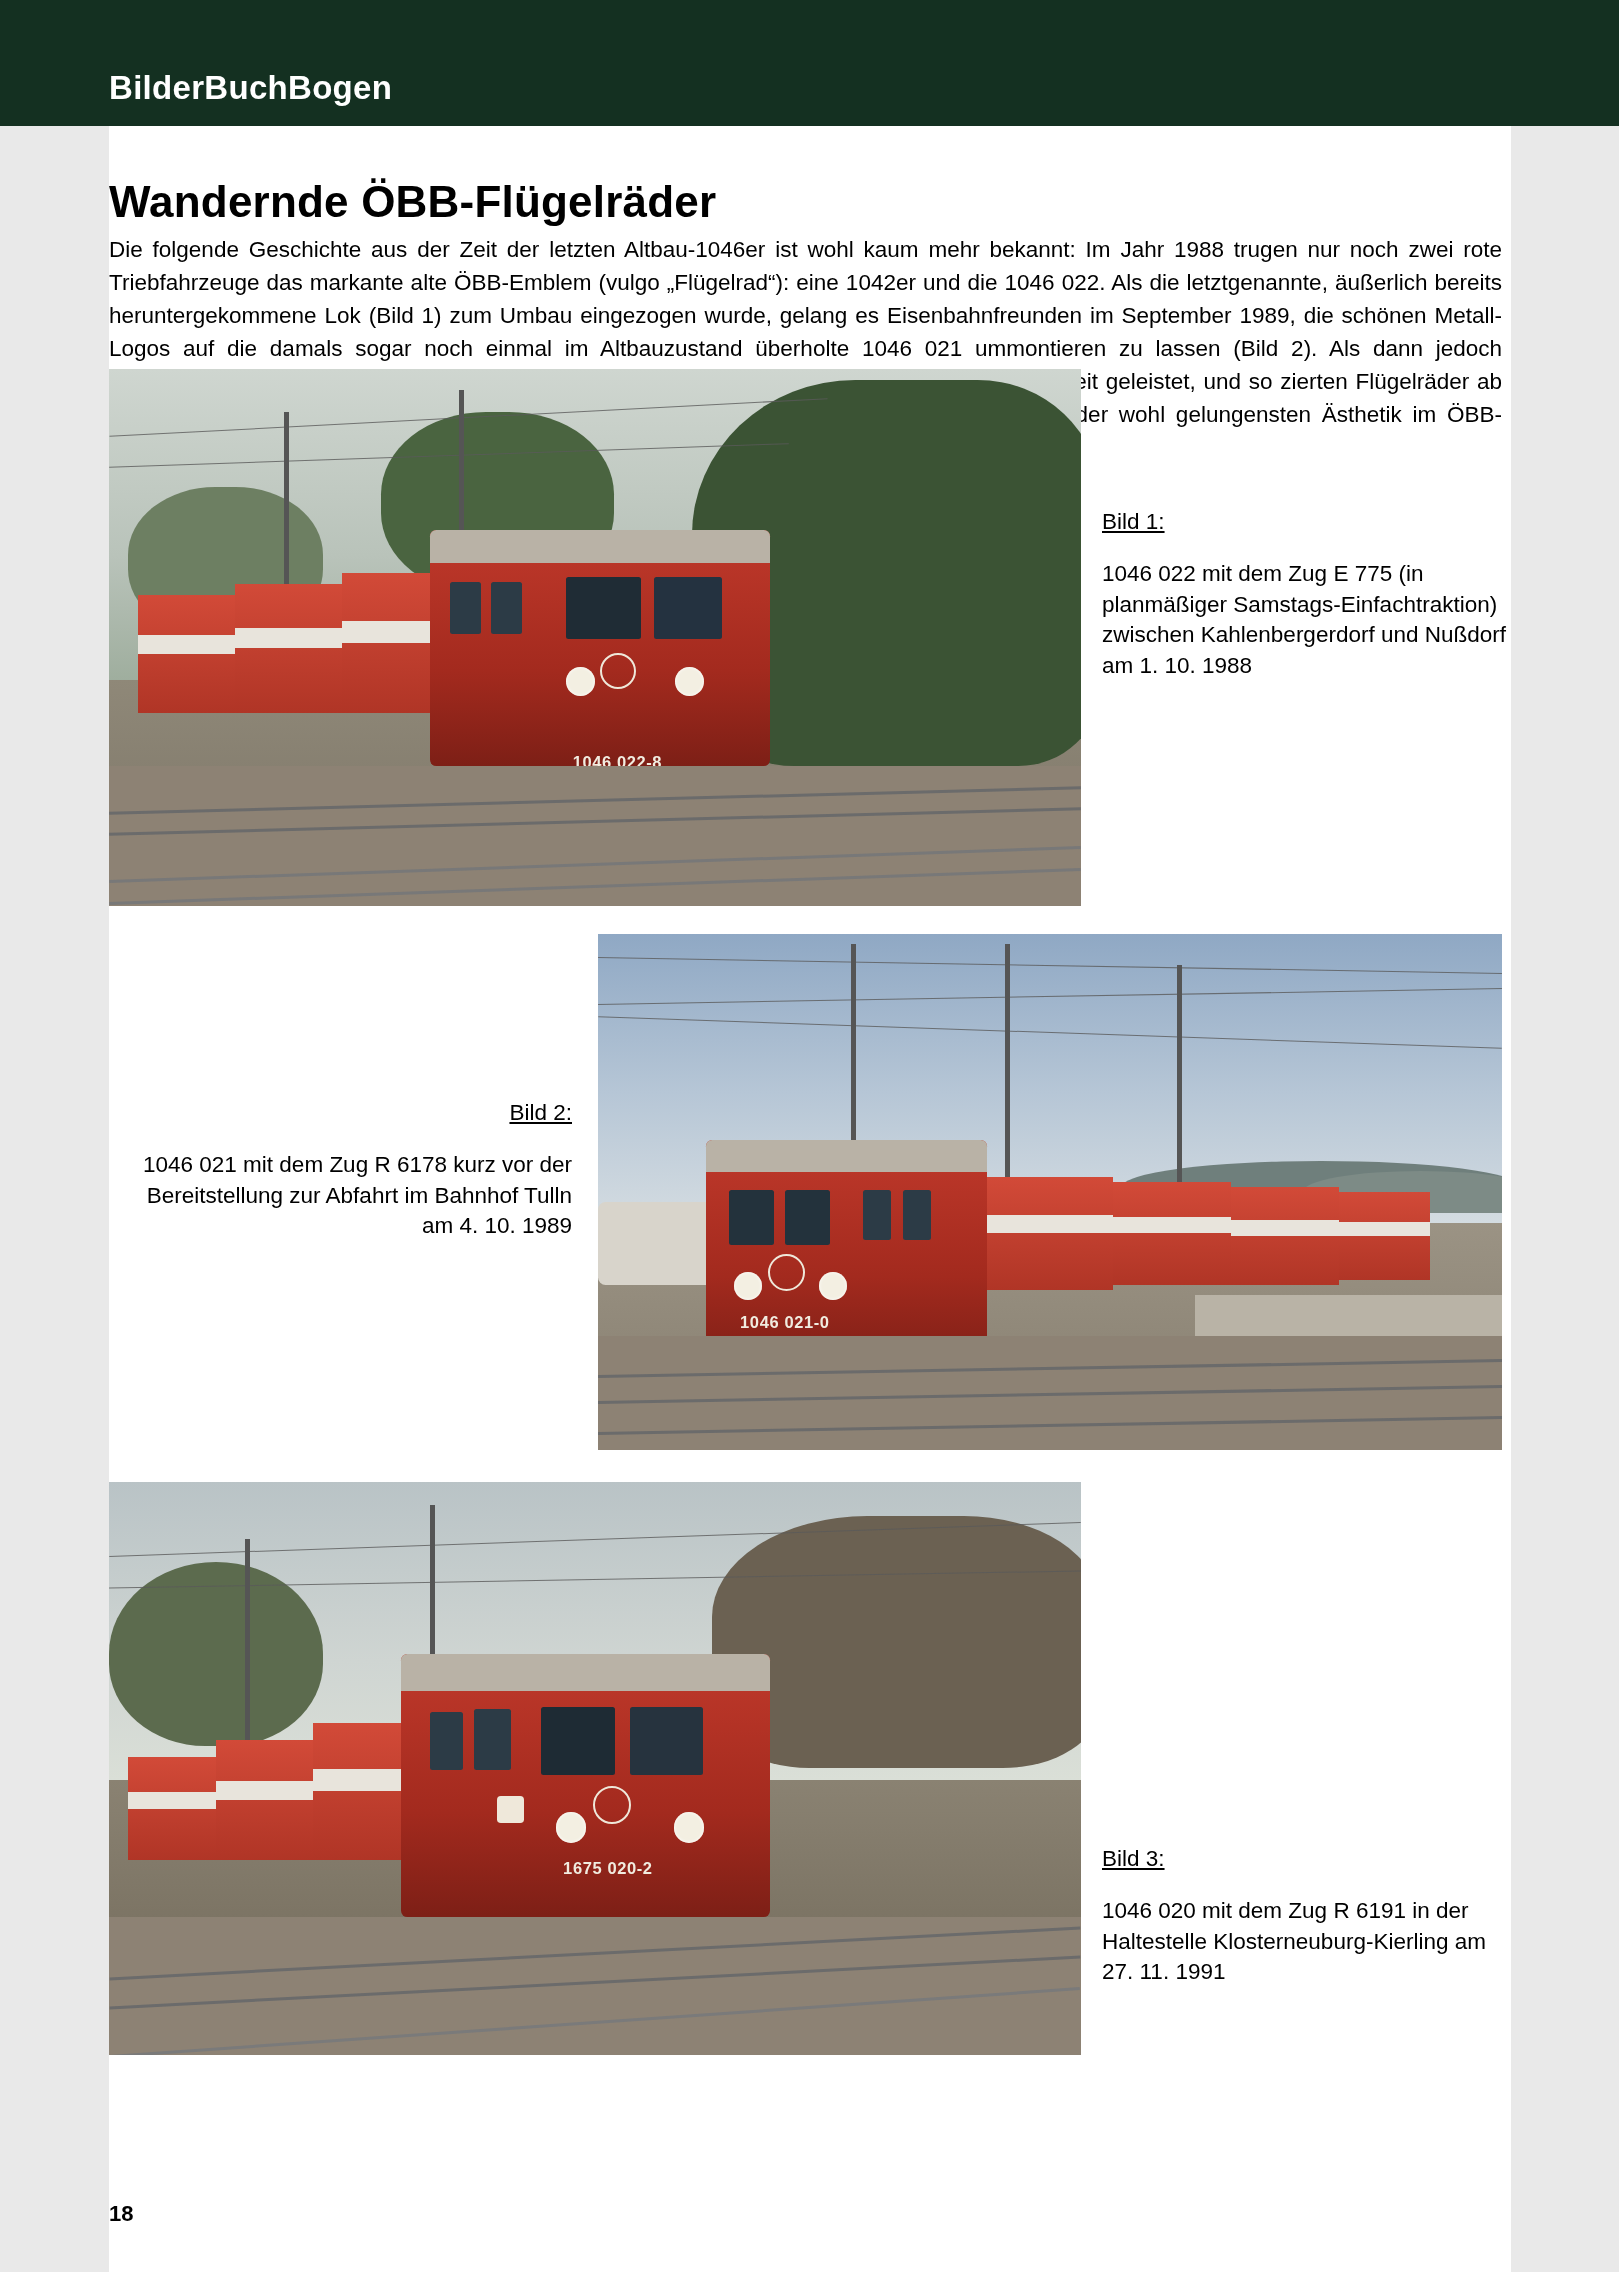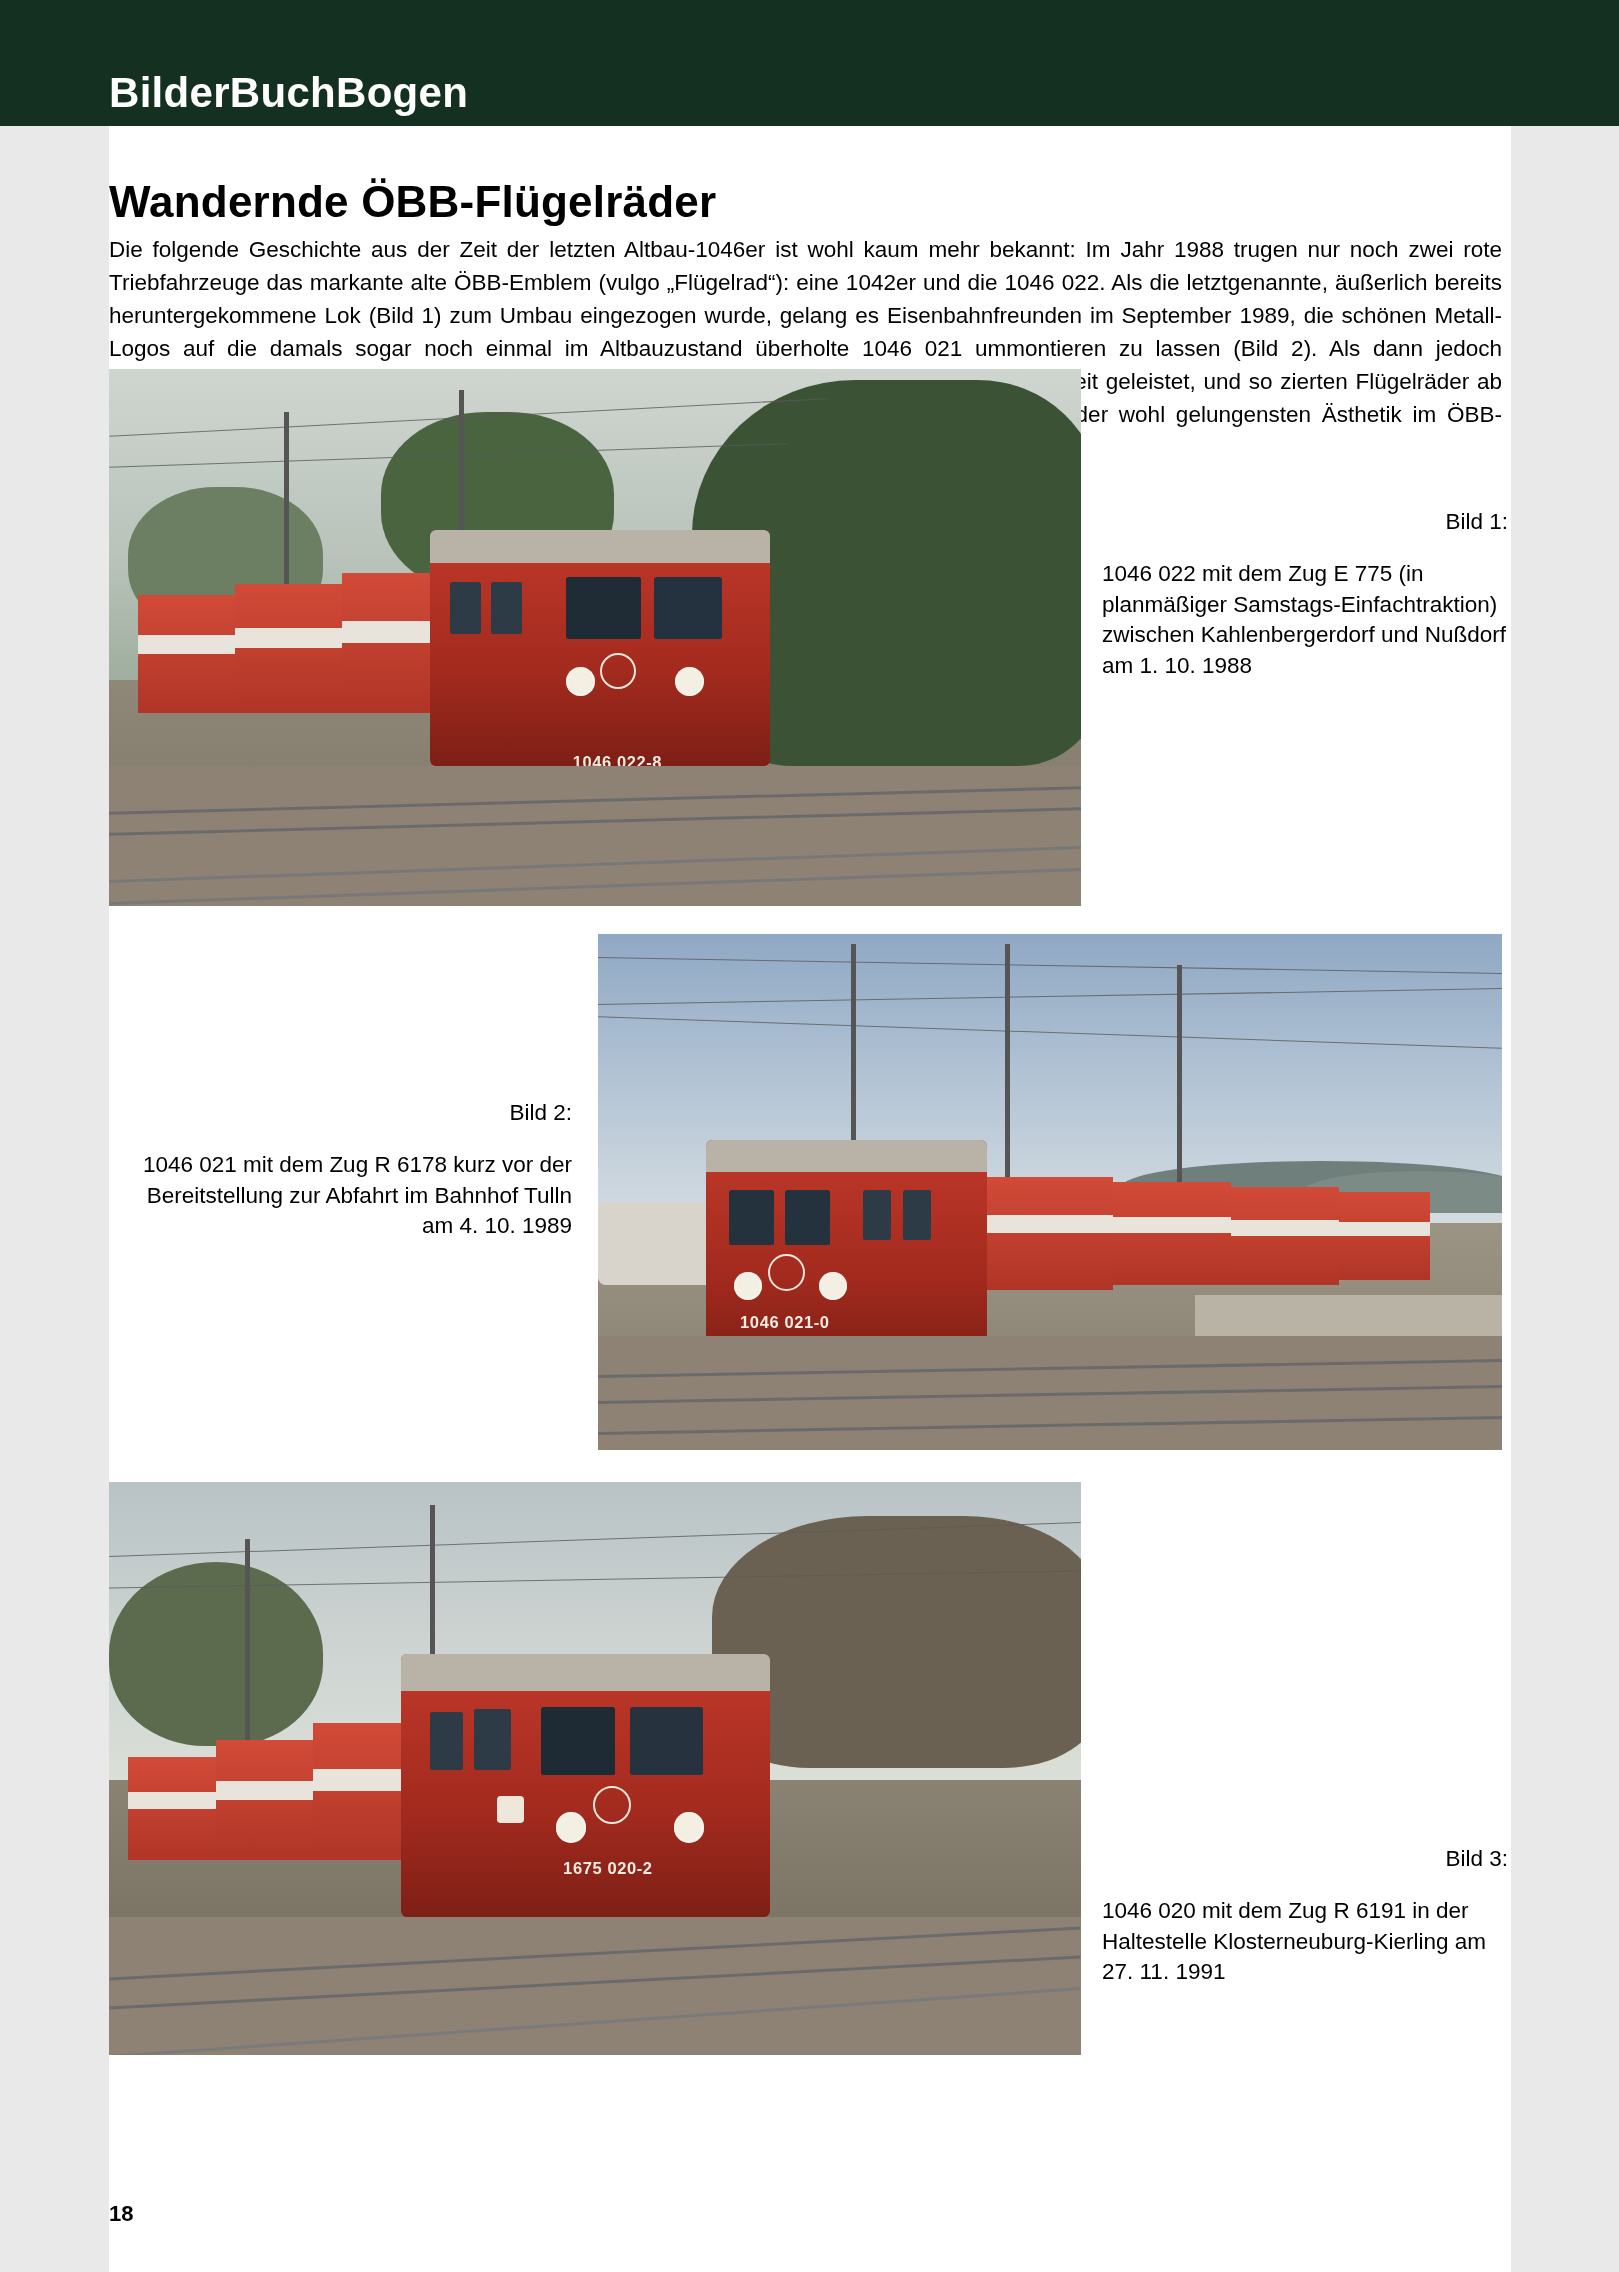--- a/index.html
+++ b/index.html
@@ -25,21 +25,21 @@
     left: 0;
     top: 0;
     width: 1620px;
     height: 126px;
     background: #143021;
   }
   .header-title {
     position: absolute;
     left: 109px;
     top: 69px;
-    font-size: 42px;
+    font-size: 33px;
     font-weight: bold;
     color: #ffffff;
     letter-spacing: 0.3px;
     white-space: nowrap;
   }
 
   
   .side-strip-left {
     position: absolute;
     left: 0;
@@ -106,22 +106,22 @@
 
   
   .caption {
     position: absolute;
     font-size: 22.5px;
     line-height: 30.5px;
     color: #000;
   }
   .caption .cap-head {
     display: block;
+    text-decoration: underline;
     margin-bottom: 21.6px;
-    text-align: right;
   }
   #caption-1 { left: 993px; top: 381px; width: 406px; text-align: left; }
   #caption-2 { left: 19px;  top: 972px; width: 444px; text-align: right; }
   #caption-3 { left: 993px; top: 1718px; width: 406px; text-align: left; }
 
   
   .page-number {
     position: absolute;
     left: 0px;
     top: 2075px;

